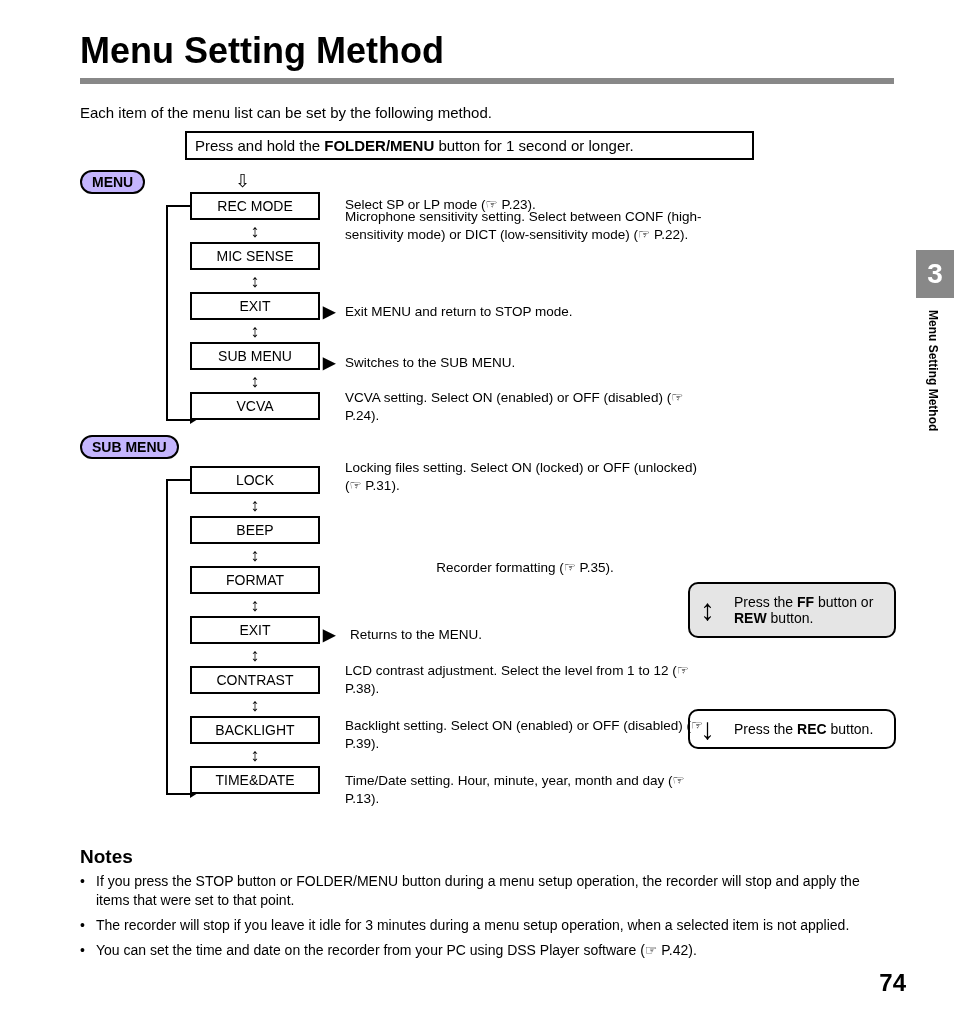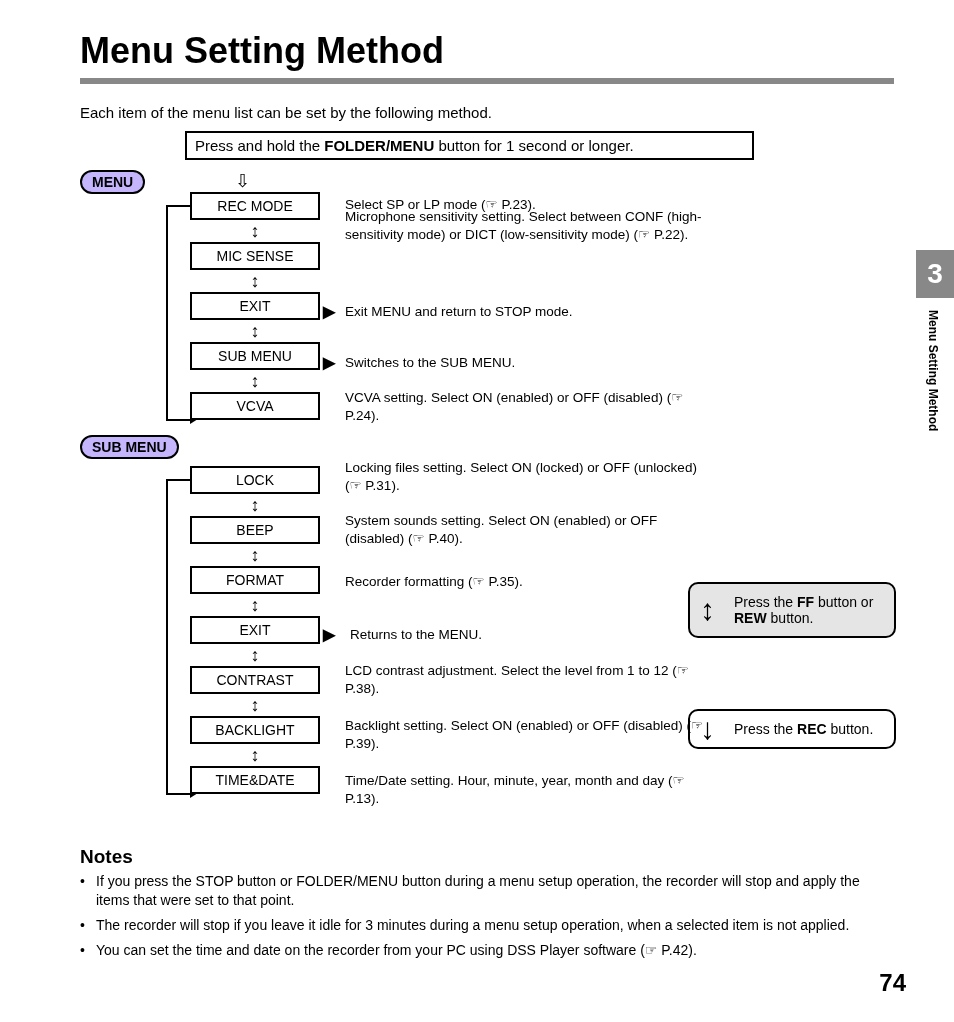--- a/index.html
+++ b/index.html
@@ -237,22 +237,21 @@
       <div class="arrow-vert">↕</div>
       <div class="item-box">CONTRAST</div>
       <div class="arrow-vert">↕</div>
       <div class="item-box">BACKLIGHT</div>
       <div class="arrow-vert">↕</div>
       <div class="item-box">TIME&amp;DATE</div>
     </div>
     <div class="ptr" style="left:243px; top:449px;">▶</div>
 
     <div class="desc" style="top:283px;">Locking files setting. Select ON (locked) or OFF (unlocked) (☞ P.31).</div>
-    <div class="desc" style="top:336px;">System sounds setting. Select ON (enabled) or OFF (disabled) (☞ P.40).</div>
-    <div class="desc" style="top:397px;">Recorder formatting (☞ P.35).</div>
+    <div class="desc" style="top:383px;text-align:center;">Recorder formatting (☞ P.35).</div>
     <div class="desc" style="top:450px; left:270px;">Returns to the MENU.</div>
     <div class="desc just" style="top:486px;">LCD contrast adjustment. Select the level from 1 to 12 (☞ P.38).</div>
     <div class="desc just" style="top:541px;">Backlight setting. Select ON (enabled) or OFF (disabled) (☞ P.39).</div>
     <div class="desc" style="top:596px;">Time/Date setting. Hour, minute, year, month and day (☞ P.13).</div>
 
     <div class="hint-box gray" style="left:608px; top:406px;">
       <span class="arrow">↕</span>
       <span>
         <span>Press the </span><b>FF</b><span> button or </span><b>REW</b><span> button.</span>
       </span>

